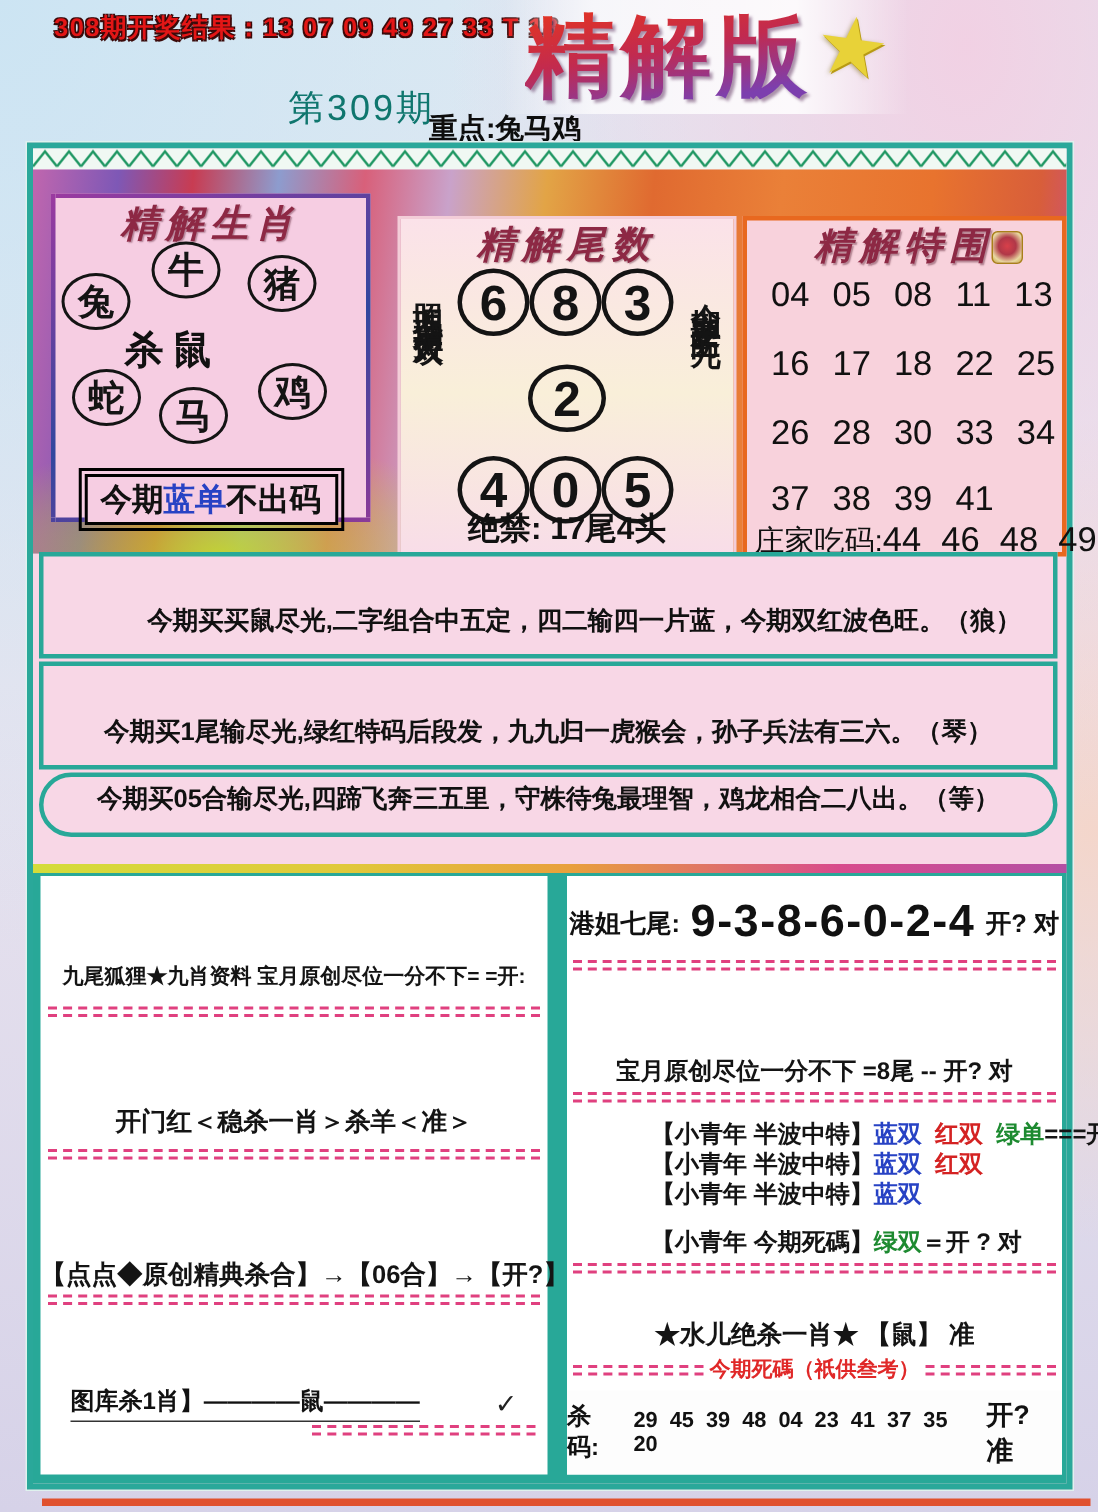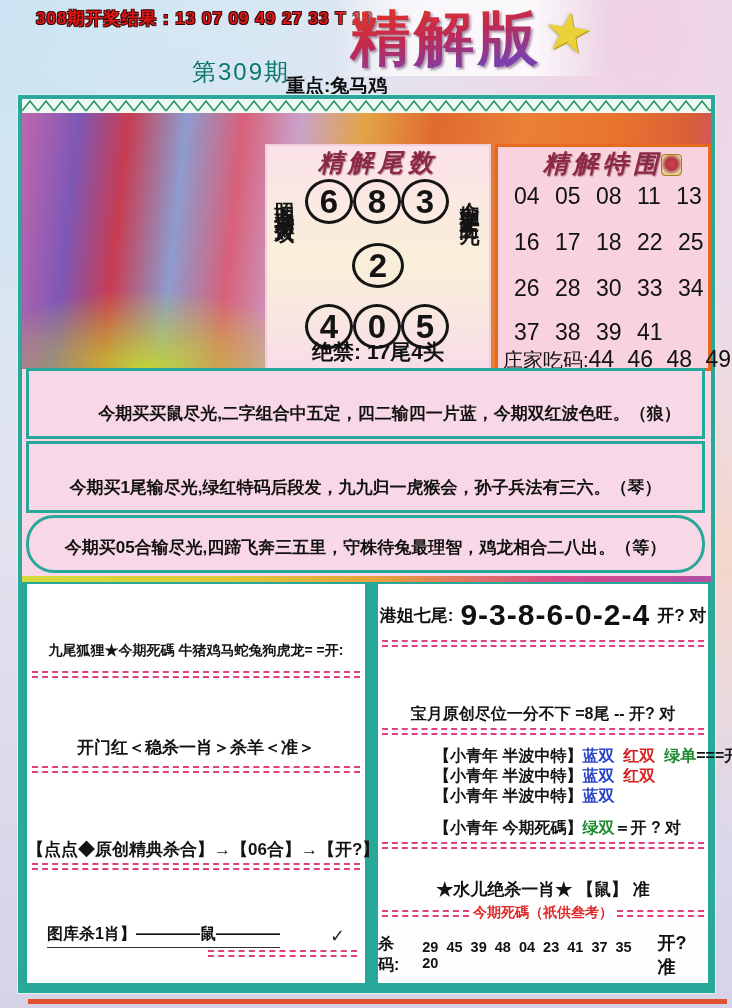--- a/index.html
+++ b/index.html
@@ -117,21 +117,21 @@
   }
 
   
   .strip {
     left:4px; width:679px; border:3px solid #28a898; background:#f8d7e6;
     display:flex; align-items:flex-end; justify-content:center;
   }
   .strip span { font-size:17px; font-weight:bold; padding-bottom:11px; white-space:nowrap; }
   .strip1 { top:269px; height:71px;padding-left:48px; }
   .strip2 { top:342px; height:72px; }
-  .strip3 { top:416px; height:58px;border-radius:28px; }
+  .strip3 { top:416px; height:43px;border-radius:28px; }
 
   
   .bottom { left:0; top:477px; width:689px; height:413px; background:#28a898; }
   .rainbow-band { position:absolute; left:0; top:0; width:689px; height:6px;
     background:linear-gradient(90deg,#d4dc3a 0%,#e0c93a 30%,#e8a03c 52%,#d84a8c 78%,#b44fa4 100%); }
   .panel { position:absolute; top:8px; height:399px; background:#ffffff; }
   .panel-left  { left:5px;  width:338px; }
   .panel-right { left:356px; width:330px; }
 
   .sep { position:absolute; height:7px; border-top:2px dashed #e0407f; border-bottom:2px dashed #e0407f; }
@@ -192,20 +192,31 @@
         <pattern id="zig" width="16" height="14" patternUnits="userSpaceOnUse">
           <path d="M0 12 L8 2 L16 12" fill="none" stroke="#1f9763" stroke-width="1.6"></path>
         </pattern>
       </defs>
       <rect width="689" height="14" fill="url(#zig)"></rect>
     </svg>
   </div>
 
   <div class="abs sec1">
 
+    <div class="abs box-shengxiao">
+      <div class="panel-title">精解生肖</div>
+      <div class="zcircle" style="left:4px;  top:50px;">兔</div>
+      <div class="zcircle" style="left:64px; top:29px;">牛</div>
+      <div class="zcircle" style="left:128px;top:38px;">猪</div>
+      <div class="zcircle" style="left:11px; top:114px;">蛇</div>
+      <div class="zcircle" style="left:69px; top:126px;">马</div>
+      <div class="zcircle" style="left:135px;top:110px;">鸡</div>
+      <div class="kill-text">杀鼠</div>
+      <div class="note-box"><span>今期</span><span class="note-blue">蓝单</span><span>不出码</span></div>
+    </div>
 
     <div class="abs box-weishu">
       <div class="panel-title">精解尾数</div>
       <div class="vtext" style="left:5px;">照理今期搏大双</div>
       <div class="vtext" style="right:5px;">今期定要防三九</div>
       <div class="wrow1">
         <div class="ncircle">6</div>
         <div class="ncircle">8</div>
         <div class="ncircle">3</div>
       </div>
@@ -238,21 +249,21 @@
       <span>今期买1尾输尽光,绿红特码后段发，九九归一虎猴会，孙子兵法有三六。（琴）</span>
     </div>
   <div class="abs strip strip3">
       <span>今期买05合输尽光,四蹄飞奔三五里，守株待兔最理智，鸡龙相合二八出。（等）</span>
     </div>
 
   <div class="abs bottom">
     <div class="rainbow-band"></div>
 
     <div class="panel panel-left">
-      <div class="line centered jiuxiao">九尾狐狸★今期死碼 牛猪鸡马蛇兔狗虎龙= =开:</div>
+      <div class="line centered jiuxiao">九尾狐狸★九肖资料 宝月原创尽位一分不下= =开:</div>
       <div class="sep sepL1"></div>
       <div class="line centered kaimenhong">开门红＜稳杀一肖＞杀羊＜准＞</div>
       <div class="sep sepL2"></div>
       <div class="line centered diandian">【点点◆原创精典杀合】→【06合】→【开?】</div>
       <div class="sep sepL3"></div>
       <div class="tuku-row">
         <span class="tuku-text">图库杀1肖】————鼠————</span>
         <span class="check">✓</span>
       </div>
       <div class="sep sepL4"></div>

